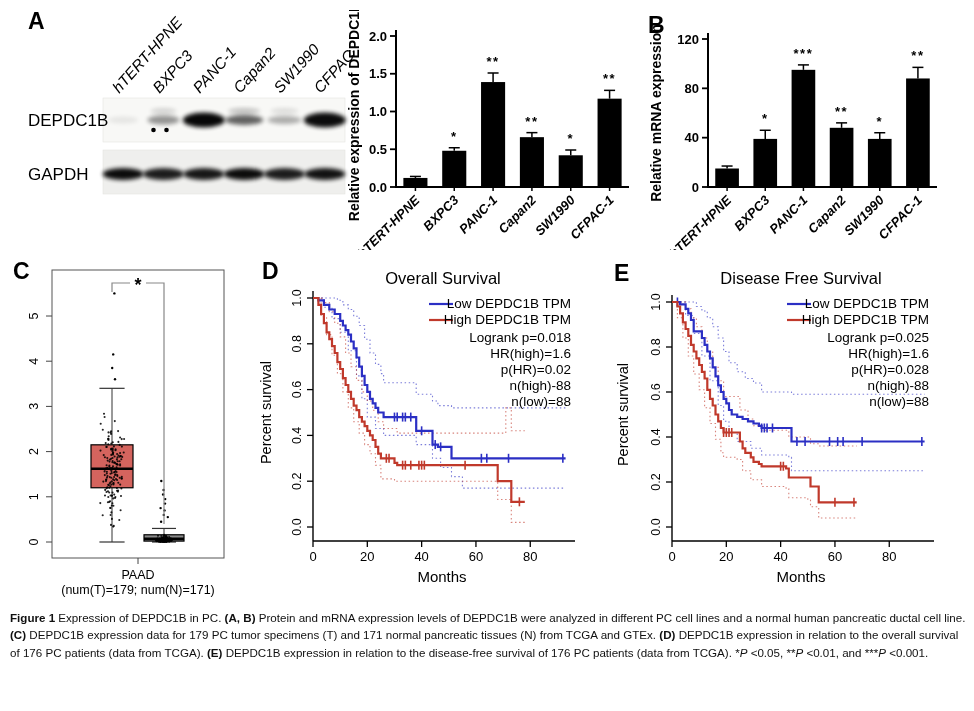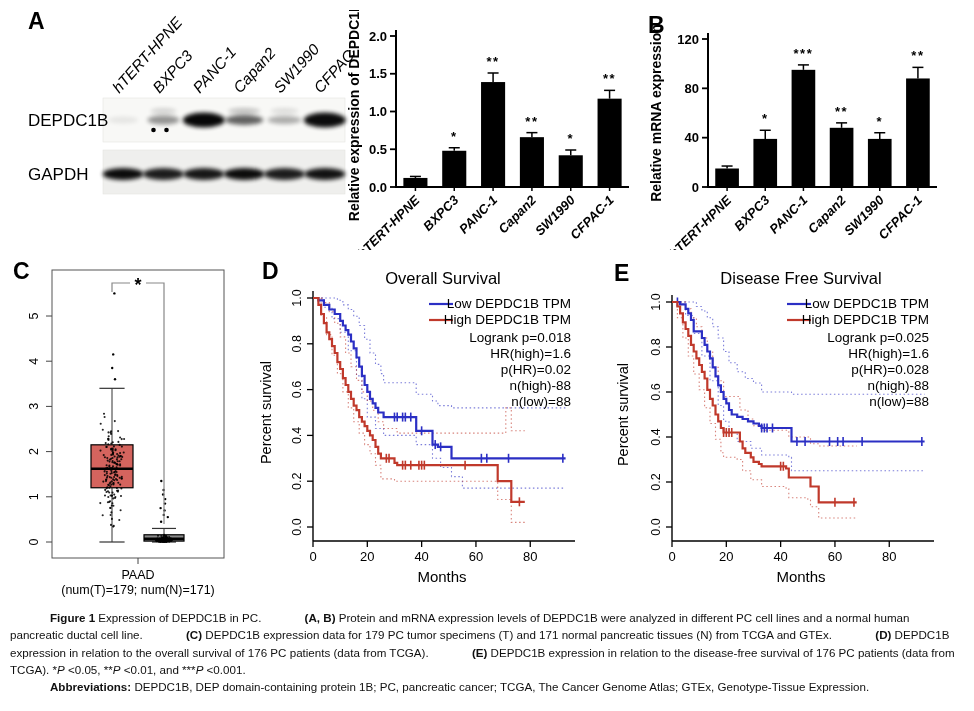--- a/index.html
+++ b/index.html
@@ -4,21 +4,21 @@
 <style>
   html,body{margin:0;padding:0;background:#ffffff;}
   #fig{position:relative;width:974px;height:711px;background:#ffffff;overflow:hidden;
        font-family:"Liberation Sans",sans-serif;}
   .plabel{position:absolute;font-weight:bold;font-size:23px;color:#000;
           font-family:"Liberation Sans",sans-serif;}
   .panel-svg{position:absolute;}
   svg text{font-family:"Liberation Sans",sans-serif;fill:#000;}
   .caption{position:absolute;left:10px;top:609px;width:956px;font-size:11.6px;
            line-height:17.3px;color:#101010;}
-  .caption .b{font-weight:bold;margin-left:40px;}
+  .caption .b{font-weight:bold;}
   .caption .i{font-style:italic;}
 </style>
 </head>
 <body>
 
 <div id="fig">
   <div class="plabel" style="left:28px;top:8px">A</div>
   <div class="plabel" style="left:648px;top:12px">B</div>
   <div class="plabel" style="left:13px;top:258px">C</div>
   <div class="plabel" style="left:262px;top:258px">D</div>
@@ -663,15 +663,14 @@
       <text x="334" y="68" font-size="13.5" text-anchor="end">High DEPDC1B TPM</text>
       <text x="334" y="86" font-size="13.5" text-anchor="end">Logrank p=0.025</text>
       <text x="334" y="102" font-size="13.5" text-anchor="end">HR(high)=1.6</text>
       <text x="334" y="118" font-size="13.5" text-anchor="end">p(HR)=0.028</text>
       <text x="334" y="134" font-size="13.5" text-anchor="end">n(high)-88</text>
       <text x="334" y="150" font-size="13.5" text-anchor="end">n(low)=88</text>
     </svg>
 
   <div class="caption">
       <div><span class="b">Figure 1 </span><span>Expression of DEPDC1B in PC. </span><span class="b">(A, B)</span><span> Protein and mRNA expression levels of DEPDC1B were analyzed in different PC cell lines and a normal human pancreatic ductal cell line. </span><span class="b">(C)</span><span> DEPDC1B expression data for 179 PC tumor specimens (T) and 171 normal pancreatic tissues (N) from TCGA and GTEx. </span><span class="b">(D)</span><span> DEPDC1B expression in relation to the overall survival of 176 PC patients (data from TCGA). </span><span class="b">(E)</span><span> DEPDC1B expression in relation to the disease-free survival of 176 PC patients (data from TCGA). *</span><span class="i">P</span><span> &lt;0.05, **</span><span class="i">P</span><span> &lt;0.01, and ***</span><span class="i">P</span><span> &lt;0.001.</span></div>
-      <div><span class="b">Abbreviations: </span><span>DEPDC1B, DEP domain-containing protein 1B; PC, pancreatic cancer; TCGA, The Cancer Genome Atlas; GTEx, Genotype-Tissue Expression.</span></div>
     </div>
 </div>
 
 </body></html>

